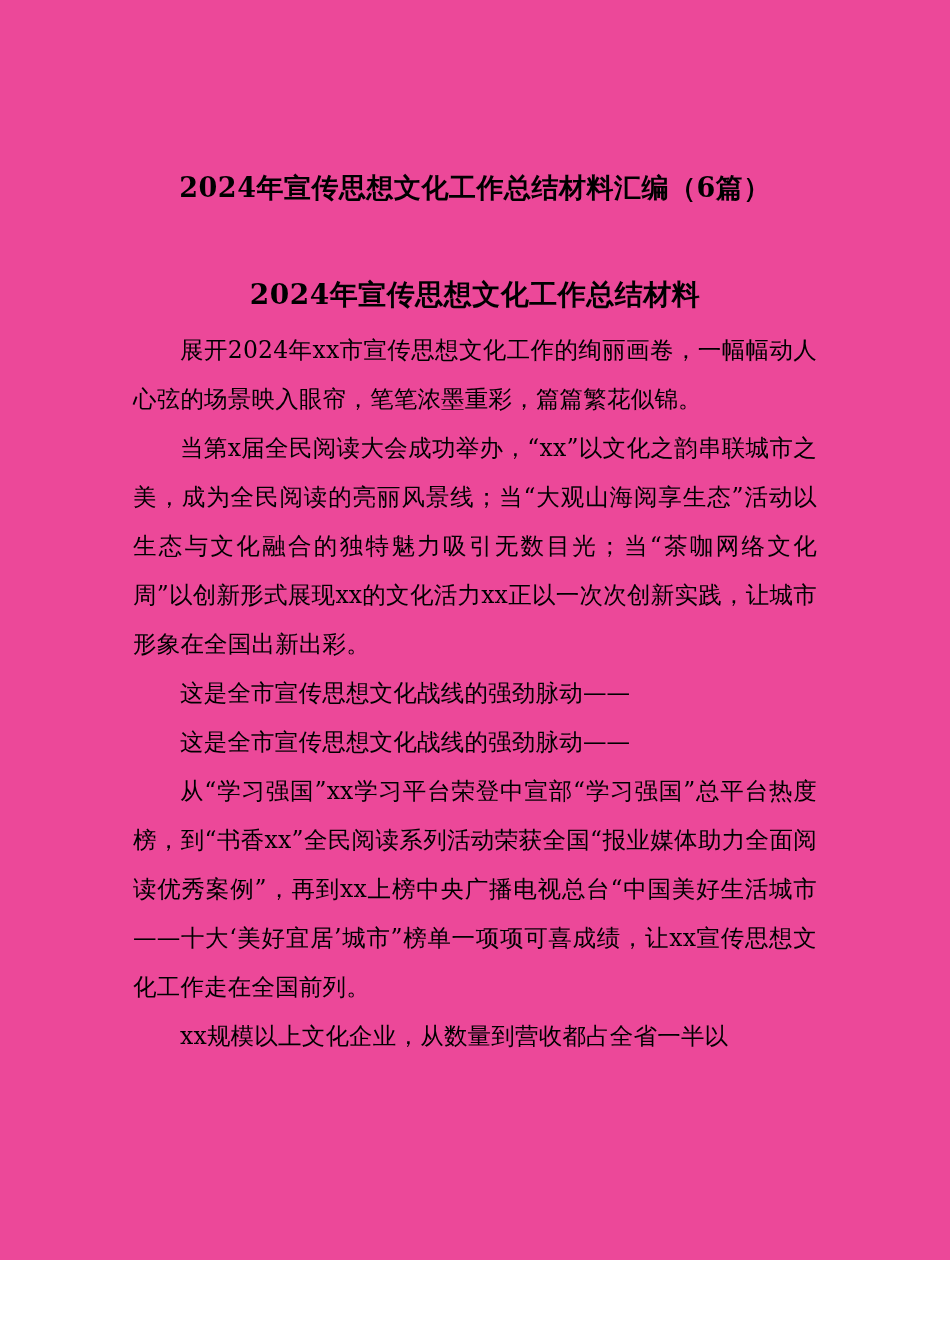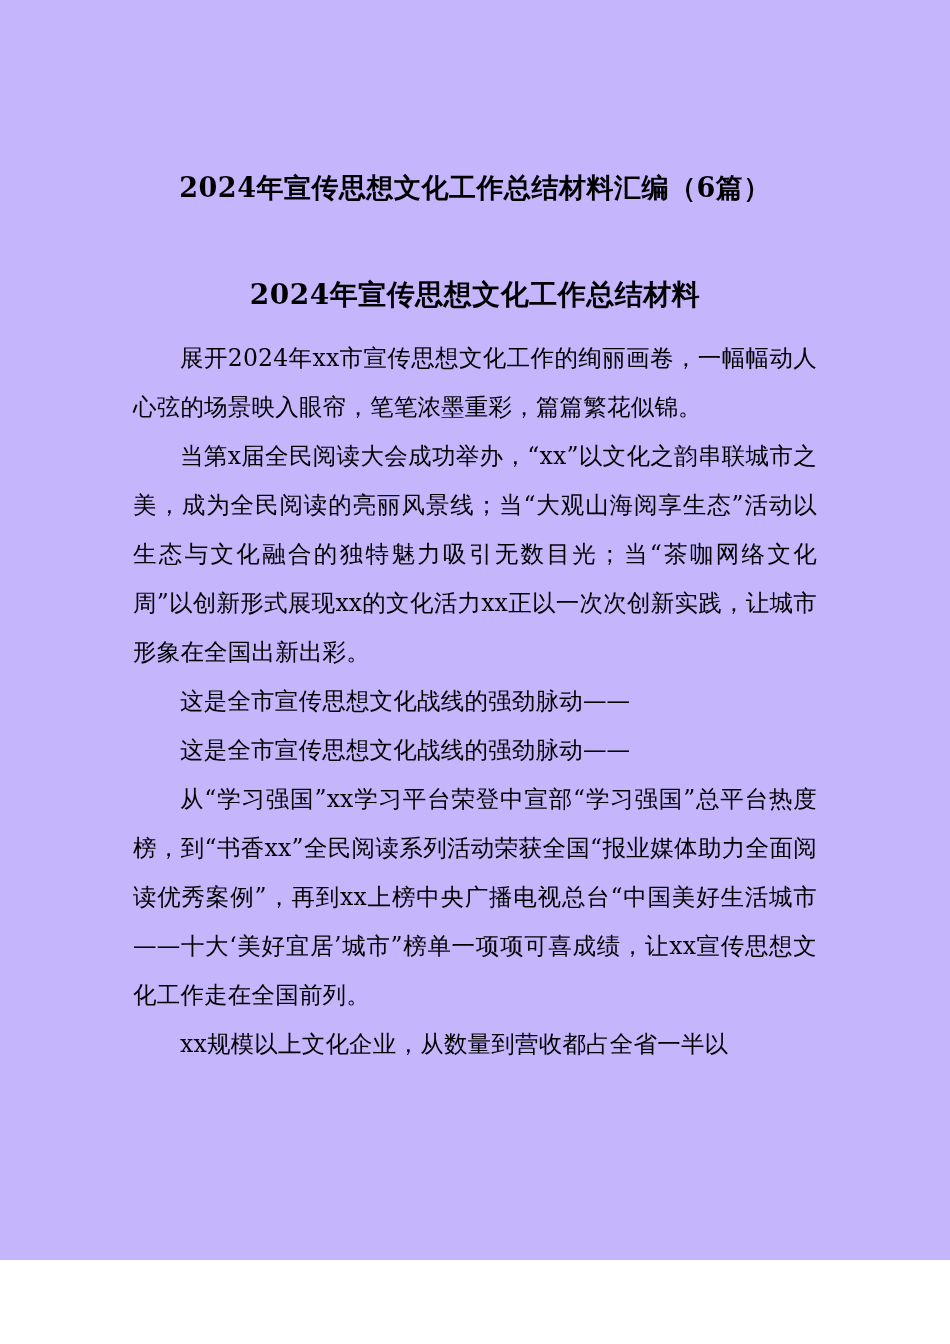--- a/index.html
+++ b/index.html
@@ -15,21 +15,21 @@
     font-family: "DejaVu Serif", "Liberation Serif", serif;
     color: #000000;
     -webkit-font-smoothing: antialiased;
   }
 
   .page {
     position: absolute;
     top: 0; left: 0;
     width: 950px;
     height: 1344px;
-    background: #c4b5fd;
+    background: #ec4899;
   }
 
   
   .doc-title {
     position: absolute;
     top: 168px;
     left: 0;
     width: 950px;
     text-align: center;
     font-size: 27px;
@@ -48,21 +48,21 @@
     font-size: 28px;
     font-weight: bold;
     letter-spacing: 0.5px;
     line-height: 42px;
     white-space: nowrap;
   }
 
   
   .body-block {
     position: absolute;
-    top: 334px;
+    top: 326px;
     left: 133px;
     width: 684px;
   }
 
   p.para {
     margin: 0;
     padding: 0;
     font-size: 23.5px;
     line-height: 49px;
     text-align: justify;

